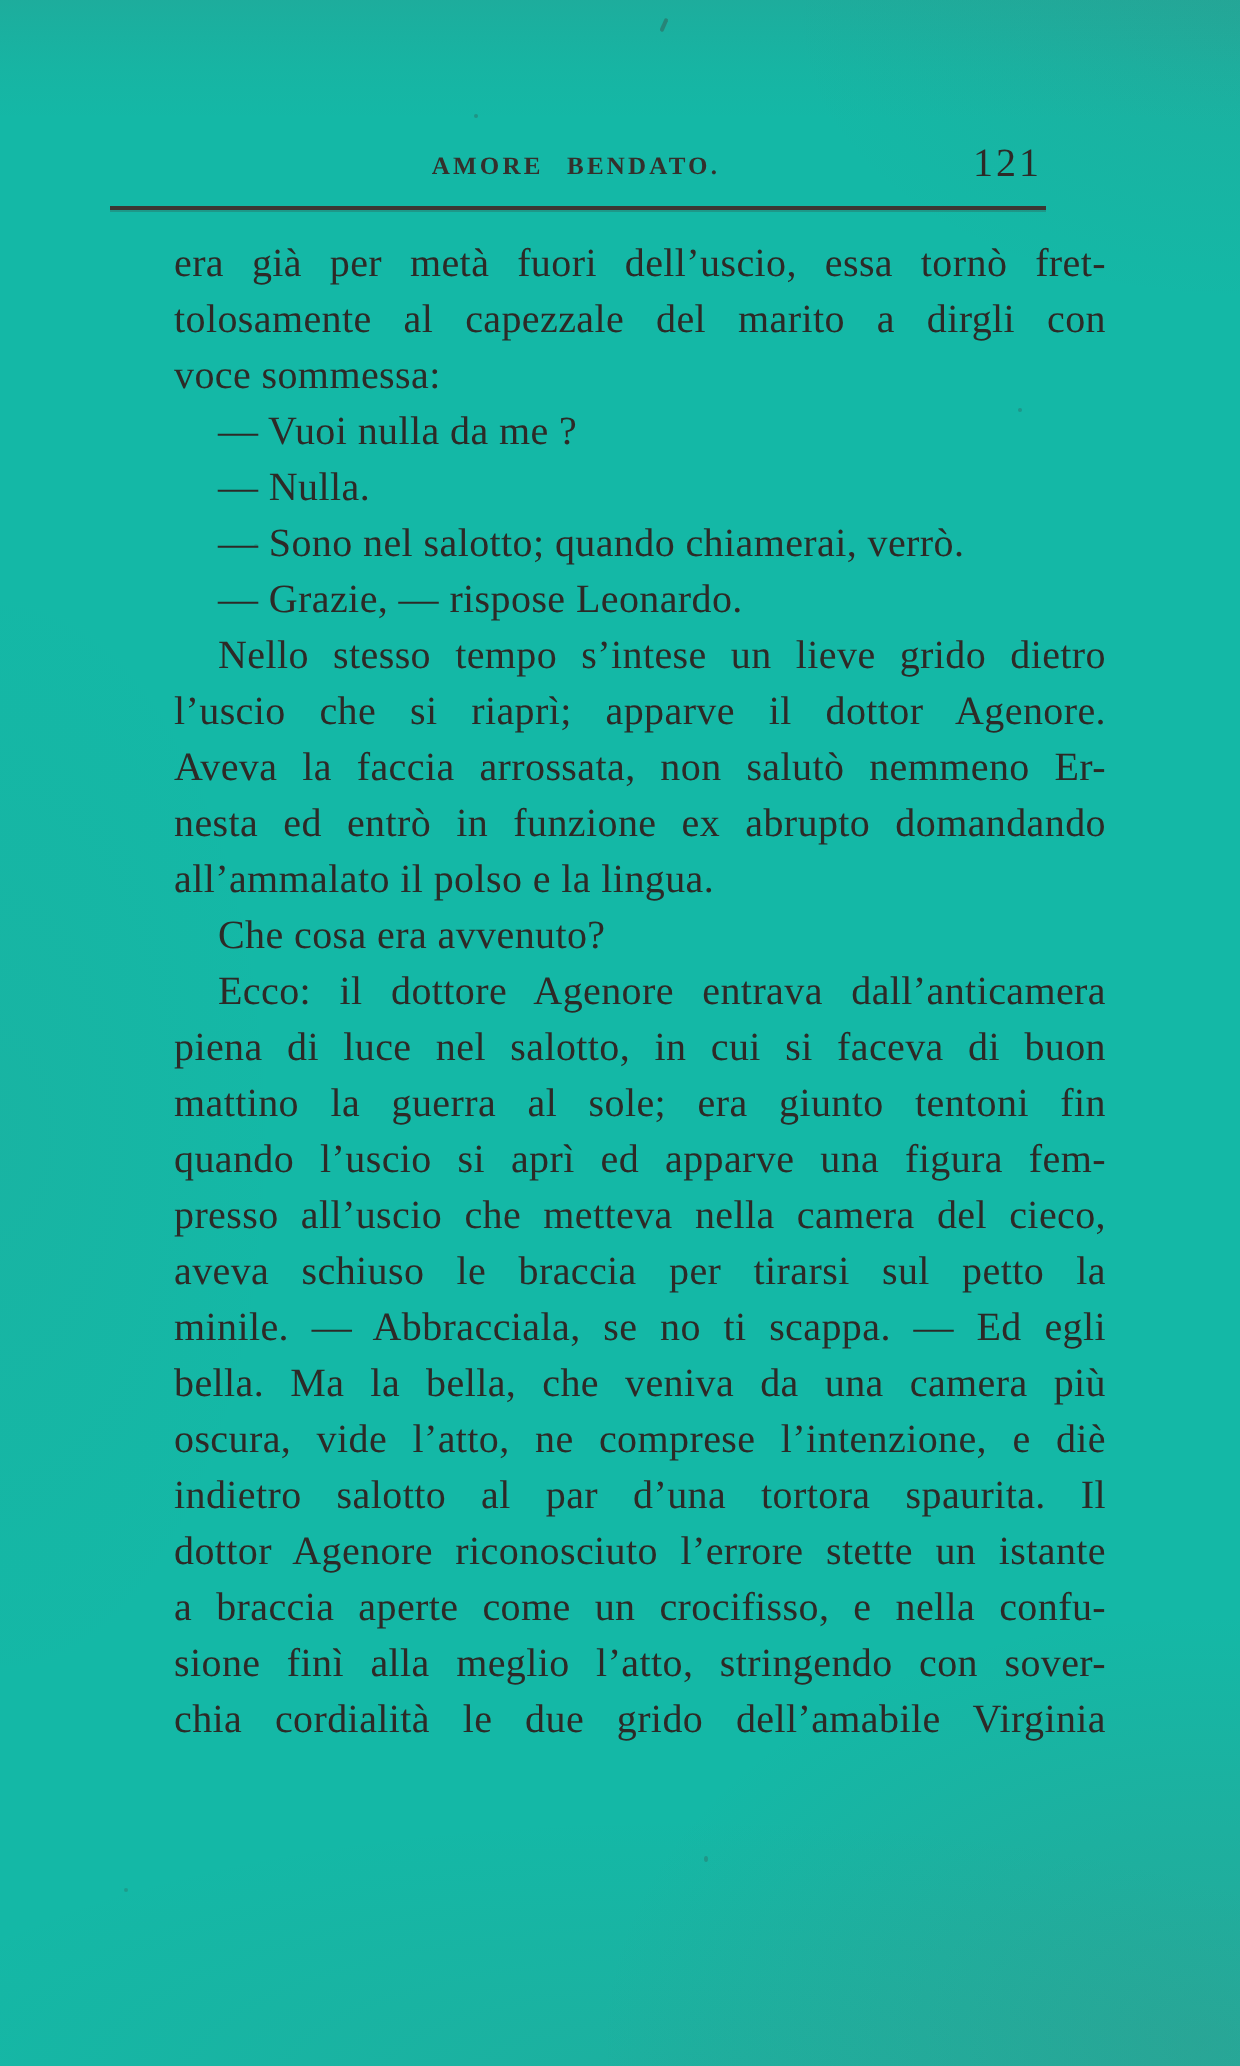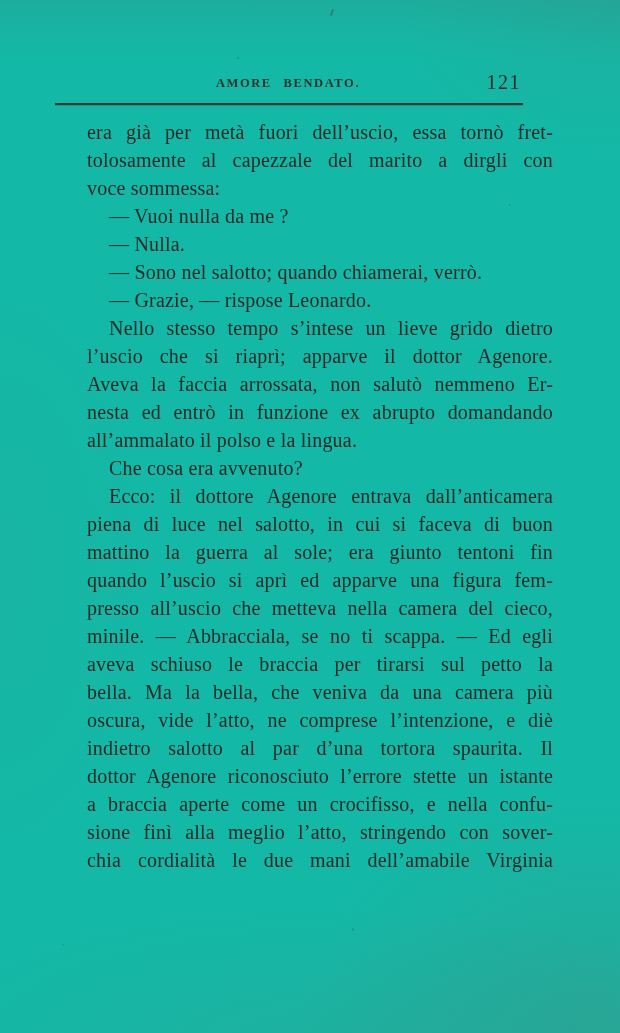--- a/index.html
+++ b/index.html
@@ -78,29 +78,29 @@
       <div class="line just"><span>l’uscio che si riaprì; apparve il dottor Agenore.</span></div>
       <div class="line just"><span>Aveva la faccia arrossata, non salutò nemmeno Er-</span></div>
       <div class="line just"><span>nesta ed entrò in funzione </span><span class="it">ex abrupto</span><span> domandando</span></div>
       <div class="line"><span>all’ammalato il </span><span class="it">polso e la lingua</span><span>.</span></div>
       <div class="line ind"><span>Che cosa era avvenuto?</span></div>
       <div class="line ind just"><span>Ecco: il dottore Agenore entrava dall’anticamera</span></div>
       <div class="line just"><span>piena di luce nel salotto, in cui si faceva di buon</span></div>
       <div class="line just"><span>mattino la guerra al sole; era giunto tentoni fin</span></div>
       <div class="line just"><span>quando l’uscio si aprì ed apparve una figura fem-</span></div>
       <div class="line just"><span>presso all’uscio che metteva nella camera del cieco,</span></div>
+      <div class="line just"><span>aveva schiuso le braccia per tirarsi sul petto la</span></div>
       <div class="line just"><span>minile. — Abbracciala, se no ti scappa. — Ed egli</span></div>
-      <div class="line just"><span>aveva schiuso le braccia per tirarsi sul petto la</span></div>
       <div class="line just"><span>bella. Ma la bella, che veniva da una camera più</span></div>
       <div class="line just"><span>oscura, vide l’atto, ne comprese l’intenzione, e diè</span></div>
       <div class="line just"><span>indietro salotto al par d’una tortora spaurita. Il</span></div>
       <div class="line just"><span>dottor Agenore riconosciuto l’errore stette un istante</span></div>
       <div class="line just"><span>a braccia aperte come un crocifisso, e nella confu-</span></div>
       <div class="line just"><span>sione finì alla meglio l’atto, stringendo con sover-</span></div>
-      <div class="line just"><span>chia cordialità le due mani dell’amabile Virginia</span></div>
+      <div class="line just"><span>chia cordialità le due grido dell’amabile Virginia</span></div>
     </div>
 
   <div class="speck sp1"></div>
   <div class="speck sp2"></div>
   <div class="speck sp3"></div>
   <div class="speck sp4"></div>
   <div class="speck sp5"></div>
   <div class="speck sp6"></div>
 
 </div>

